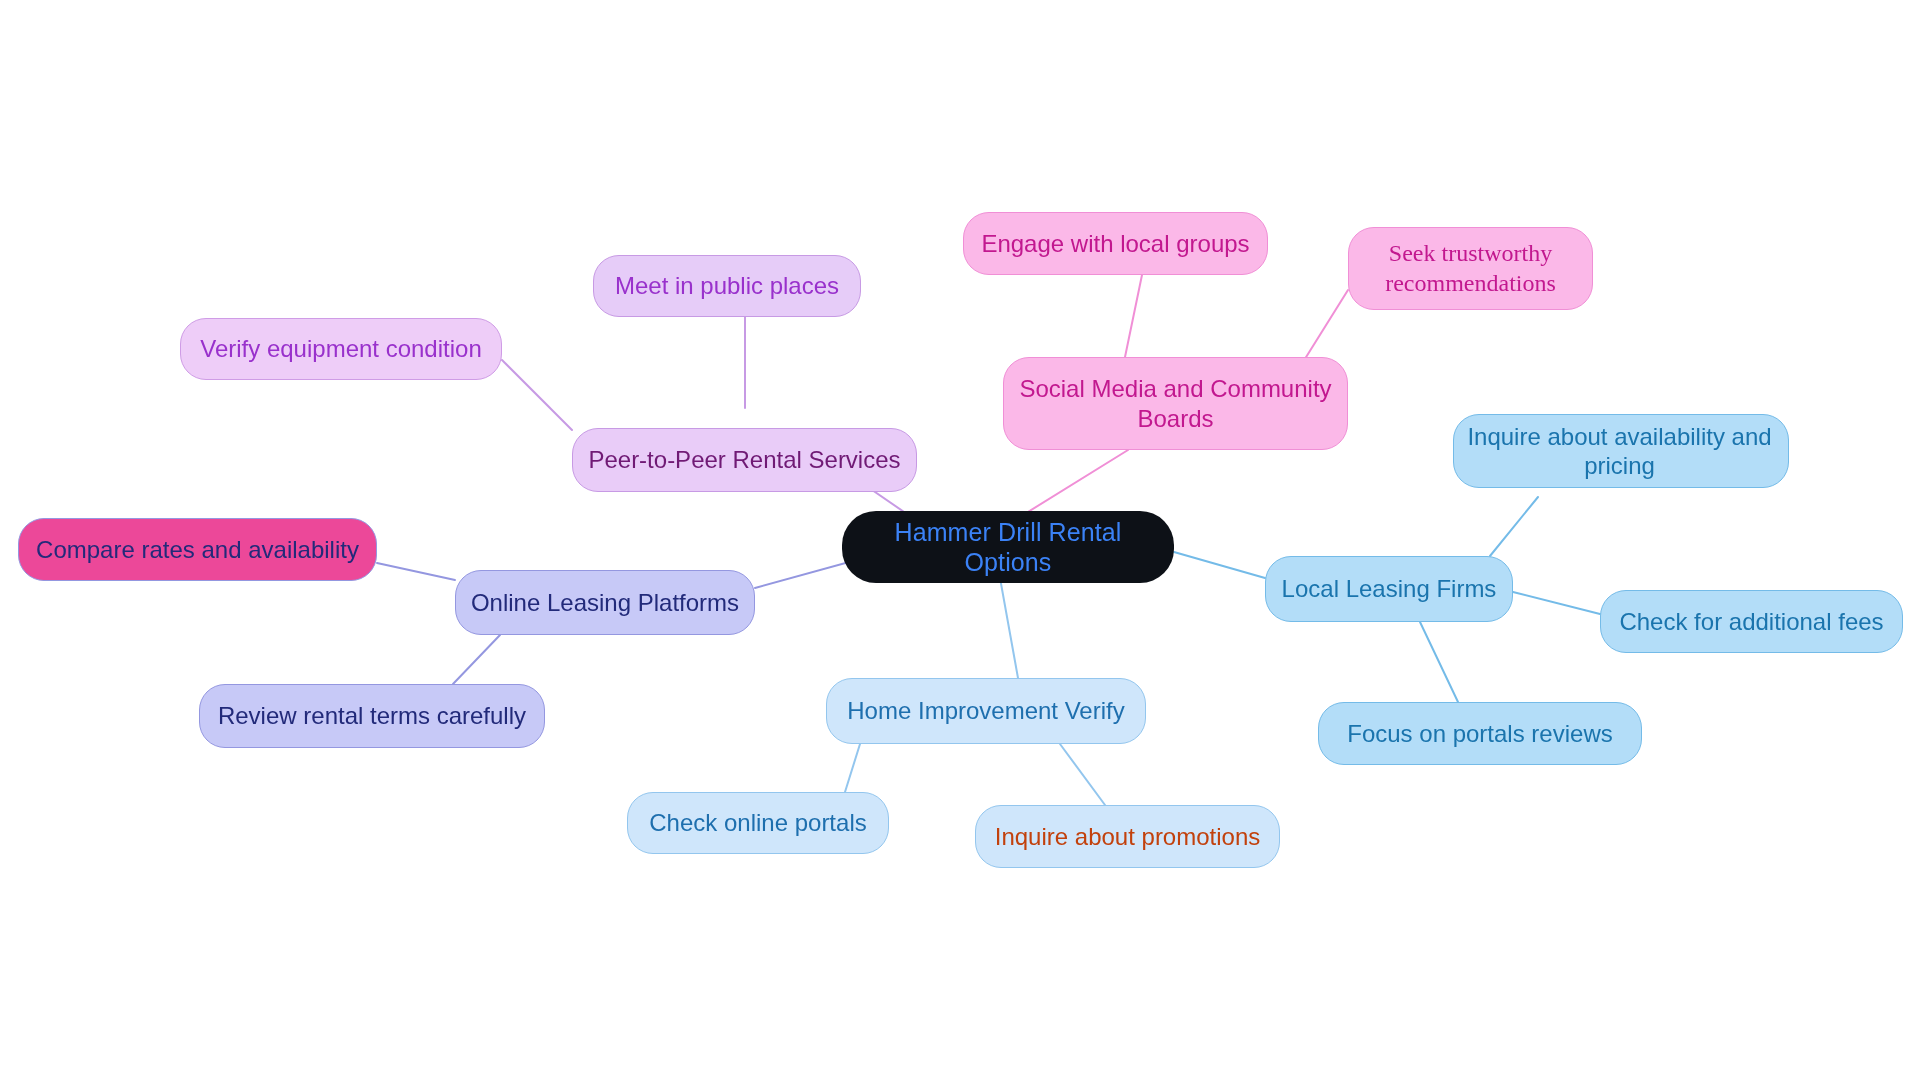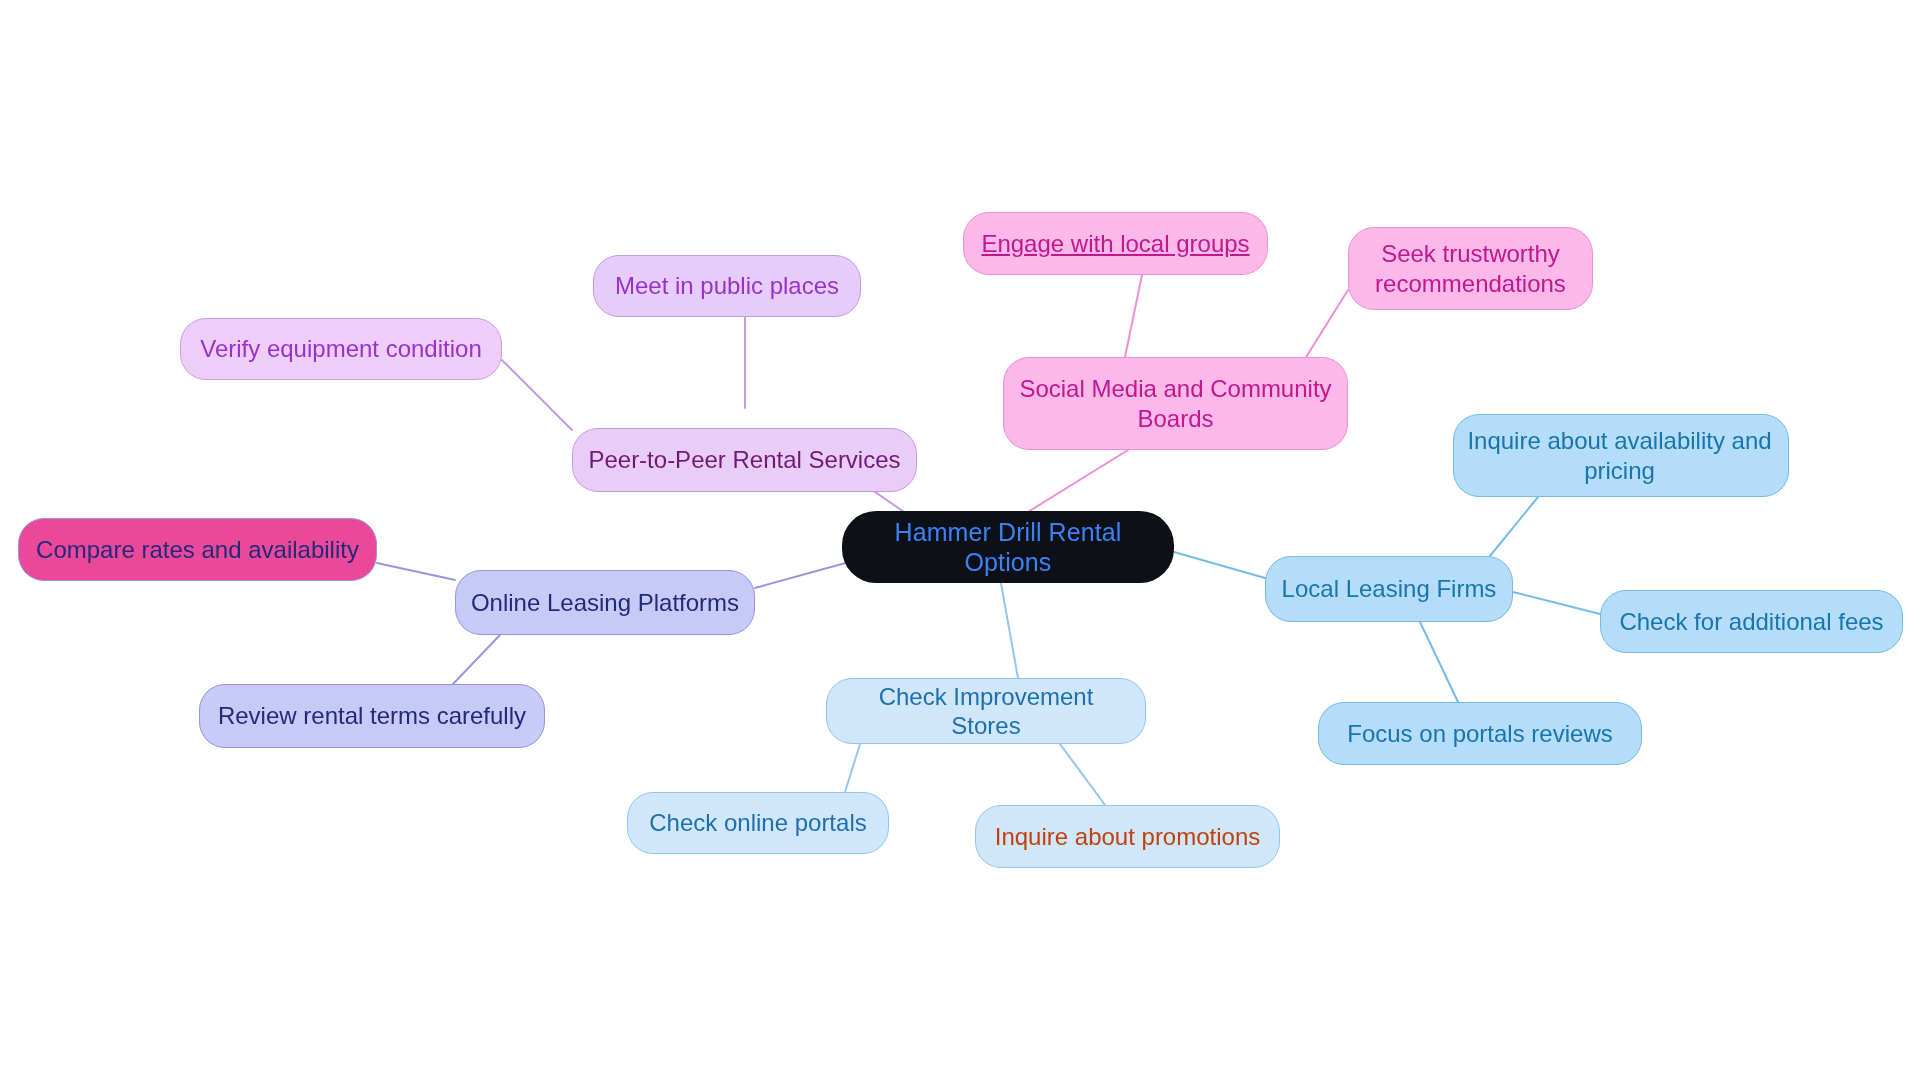--- a/index.html
+++ b/index.html
@@ -73,29 +73,29 @@
       <line x1="500" y1="635" x2="453" y2="684" stroke="#9497e0" stroke-width="2" stroke-linecap="round"></line>
       <line x1="860" y1="744" x2="845" y2="792" stroke="#93c6ee" stroke-width="2" stroke-linecap="round"></line>
       <line x1="1060" y1="744" x2="1105" y2="805" stroke="#93c6ee" stroke-width="2" stroke-linecap="round"></line>
       <line x1="1490" y1="556" x2="1538" y2="497" stroke="#74bbe8" stroke-width="2" stroke-linecap="round"></line>
       <line x1="1513" y1="592" x2="1600" y2="614" stroke="#74bbe8" stroke-width="2" stroke-linecap="round"></line>
       <line x1="1420" y1="622" x2="1458" y2="702" stroke="#74bbe8" stroke-width="2" stroke-linecap="round"></line>
     </svg>
   <div id="nodes">
       <div class="node root" style="left: 842px; top: 511px; width: 332px; height: 72px; background: rgb(13, 17, 23); color: #3b82f6;">Hammer Drill Rental Options</div>
       <div class="node branch" style="left: 1003px; top: 357px; width: 345px; height: 93px; background: rgb(251, 184, 232); color: rgb(194, 24, 143); border-color: rgb(240, 143, 214);">Social Media and Community Boards</div>
-      <div class="node leaf" style="left: 963px; top: 212px; width: 305px; height: 63px; background: rgb(251, 184, 232); color: rgb(194, 24, 143); border-color: rgb(240, 143, 214); text-decoration: underline;">Engage with local groups</div>
-      <div class="node leaf" style="left: 1348px; top: 227px; width: 245px; height: 83px; background: rgb(251, 184, 232); color: rgb(194, 24, 143); border-color: rgb(240, 143, 214);">Seek trustworthy recommendations</div>
+      <div class="node leaf" style="left: 963px; top: 212px; width: 305px; height: 63px; background: rgb(251, 184, 232); color: rgb(194, 24, 143); border-color: rgb(240, 143, 214);">Engage with local groups</div>
+      <div class="node leaf" style="left: 1348px; top: 227px; width: 245px; height: 83px; background: rgb(251, 184, 232); color: rgb(194, 24, 143); border-color: rgb(240, 143, 214); font-family: Liberation Serif, serif;">Seek trustworthy recommendations</div>
       <div class="node branch" style="left: 572px; top: 408px; width: 345px; height: 64px; background: rgb(233, 204, 248); color: #701a75; border-color: rgb(199, 154, 228); margin-top: 20px;">Peer-to-Peer Rental Services</div>
       <div class="node leaf" style="left: 180px; top: 318px; width: 322px; height: 62px; background: rgb(238, 205, 248); color: rgb(153, 49, 204); border-color: rgb(207, 156, 230);">Verify equipment condition</div>
       <div class="node leaf" style="left: 593px; top: 255px; width: 268px; height: 62px; background: rgb(230, 204, 248); color: rgb(153, 49, 204); border-color: rgb(199, 154, 228);">Meet in public places</div>
       <div class="node branch" style="left: 455px; top: 570px; width: 300px; height: 65px; background: rgb(199, 201, 247); color: rgb(34, 42, 122); border-color: rgb(148, 151, 224);">Online Leasing Platforms</div>
       <div class="node leaf" style="left: 18px; top: 518px; width: 359px; height: 63px; background: #ec4899; color: rgb(34, 42, 122); border-color: rgb(148, 151, 224);">Compare rates and availability</div>
       <div class="node leaf" style="left: 199px; top: 684px; width: 346px; height: 64px; background: rgb(199, 201, 247); color: rgb(34, 42, 122); border-color: rgb(148, 151, 224);">Review rental terms carefully</div>
-      <div class="node branch" style="left: 826px; top: 678px; width: 320px; height: 66px; background: rgb(207, 230, 251); color: rgb(30, 111, 174); border-color: rgb(147, 198, 238);">Check Improvement Stores</div>
+      <div class="node branch" style="left: 826px; top: 678px; width: 320px; height: 66px; background: rgb(207, 230, 251); color: rgb(30, 111, 174); border-color: rgb(147, 198, 238);">Home Improvement Verify</div>
       <div class="node leaf" style="left: 627px; top: 792px; width: 262px; height: 62px; background: rgb(207, 230, 251); color: rgb(30, 111, 174); border-color: rgb(147, 198, 238);">Check online portals</div>
       <div class="node leaf" style="left: 975px; top: 805px; width: 305px; height: 63px; background: rgb(207, 230, 251); color: #c2410c; border-color: rgb(147, 198, 238);">Inquire about promotions</div>
       <div class="node branch" style="left: 1265px; top: 556px; width: 248px; height: 66px; background: rgb(179, 221, 248); color: rgb(26, 116, 173); border-color: rgb(116, 187, 232);">Local Leasing Firms</div>
-      <div class="node leaf" style="left: 1453px; top: 414px; width: 336px; height: 83px; background: rgb(179, 221, 248); color: rgb(26, 116, 173); border-color: rgb(116, 187, 232); padding-left: 11px;">Inquire about availability and pricing</div>
+      <div class="node leaf" style="left: 1453px; top: 414px; width: 336px; height: 74px; background: rgb(179, 221, 248); color: rgb(26, 116, 173); border-color: rgb(116, 187, 232); padding-left: 11px;">Inquire about availability and pricing</div>
       <div class="node leaf" style="left: 1600px; top: 590px; width: 303px; height: 63px; background: rgb(179, 221, 248); color: rgb(26, 116, 173); border-color: rgb(116, 187, 232);">Check for additional fees</div>
       <div class="node leaf" style="left: 1318px; top: 702px; width: 324px; height: 63px; background: rgb(179, 221, 248); color: rgb(26, 116, 173); border-color: rgb(116, 187, 232);">Focus on portals reviews</div>
     </div>
 </div>
 
 </body></html>

